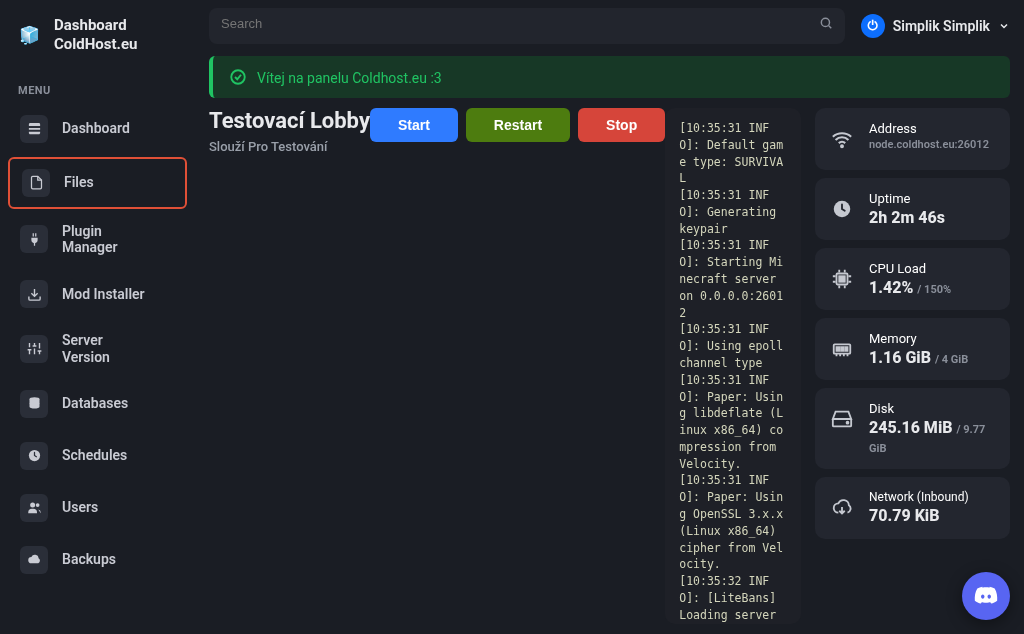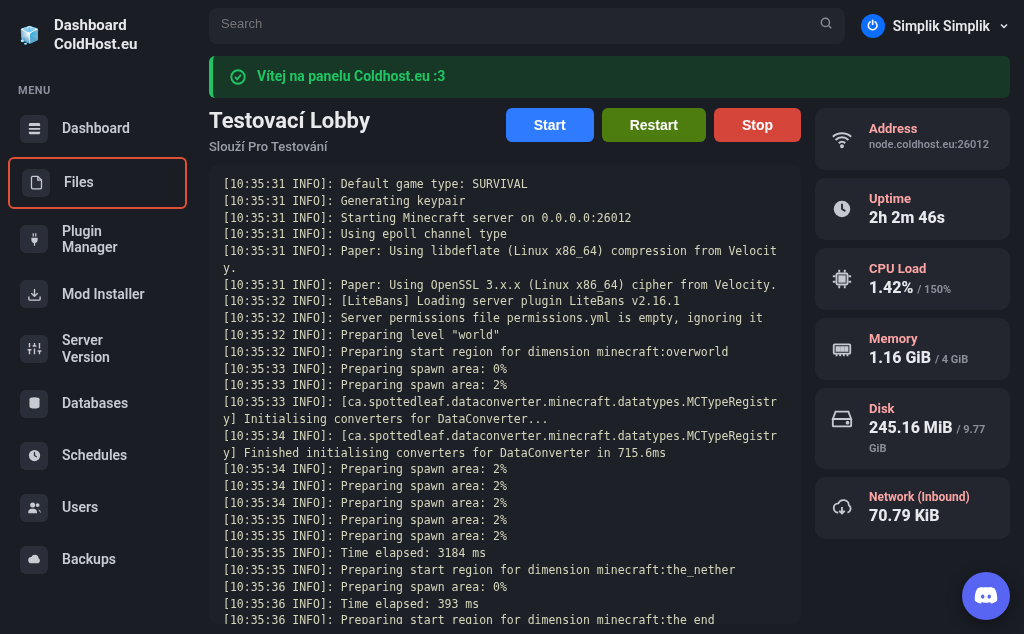--- a/index.html
+++ b/index.html
@@ -15,36 +15,36 @@
 .nav-item .icon-box{width:28px;height:28px;border-radius:6px;background:#2a2e38;display:flex;align-items:center;justify-content:center;flex-shrink:0}
 .nav-item.active .icon-box{background:#2f7bff}
 .nav-item.active{color:#fff}
 .nav-item.hl{border:2px solid #e05037;border-radius:6px}
 .main{flex:1;display:flex;flex-direction:column;overflow:hidden}
 .topbar{display:flex;align-items:center;gap:16px;padding:8px 14px}
 .search-wrap{flex:1;background:#22252d;border-radius:8px;display:flex;align-items:flex-start;padding:8px 12px;height:36px;font-size:13px;color:#8a8f9a}
 .search-wrap input{flex:1;background:transparent;border:none;outline:none;color:#e8e9ec;font-size:13px}
 .user-chip{display:flex;align-items:center;gap:8px;cursor:pointer;font-size:14px;font-weight:600}
 .user-av{width:24px;height:24px;border-radius:50%;background:#0d6efd;display:flex;align-items:center;justify-content:center;font-size:13px;color:#fff;font-weight:700}
-.alert{margin:4px 14px 10px;background:#173826;border-left:4px solid #20c463;border-radius:6px;padding:12px 16px;display:flex;align-items:flex-start;gap:10px;color:#20c463;font-size:14px;font-weight:700}
+.alert{margin:4px 14px 10px;background:#173826;border-left:4px solid #20c463;border-radius:6px;padding:12px 16px;display:flex;align-items:flex-end;gap:10px;color:#20c463;font-size:14px;font-weight:400}
 .content{display:flex;gap:14px;padding:0 14px 10px;flex:1;overflow:hidden}
-.left{flex:1;display:flex;flex-direction:column;min-width:0}
+.left{flex:1;display:flex;flex-direction:row;min-width:0}
 .hdr-row{display:flex;align-items:flex-start;justify-content:space-between;margin-bottom:10px}
 .hdr-title{font-size:22px;font-weight:700}
 .hdr-sub{font-size:13px;color:#9aa0aa;font-weight:500;margin-top:6px}
 .btns{display:flex;gap:8px}
 .btn{border:none;border-radius:6px;padding:9px 28px;font-size:14px;font-weight:700;cursor:pointer;color:#fff}
 .btn-start{background:#2f7bff}
 .btn-restart{background:#4d7c0f}
 .btn-stop{background:#d6453a}
 .console{flex:1;background:#1e2027;border-radius:10px;padding:12px 14px;font-family:"SF Mono",Menlo,Consolas,monospace;font-size:11.5px;line-height:1.46;color:#d4d6bc;overflow:hidden;white-space:pre-wrap;word-break:break-all}
 .right{width:195px;display:flex;flex-direction:column;gap:8px}
 .stat{background:#23262f;border-radius:10px;padding:13px 14px 13px 54px;position:relative;min-height:62px}
 .stat-icon{position:absolute;left:14px;top:18px;width:26px;height:26px;display:flex;align-items:center;justify-content:center;color:#c5c8d0}
-.stat-label{font-size:13px;font-weight:700;color:#fca5a5}
+.stat-label{font-size:13px;font-weight:400;color:#ffffff}
 .stat-val{font-size:16px;font-weight:800;margin-top:2px}
 .stat-sub{font-size:11px;font-weight:700;color:#8a8f9a}
 .stat.addr .stat-val{font-size:11px;font-weight:600;color:#8a8f9a}
 .floating-discord{position:fixed;right:14px;bottom:14px;width:48px;height:48px;border-radius:50%;background:#5865f2;display:flex;align-items:center;justify-content:center;cursor:pointer;box-shadow:0 4px 16px rgba(0,0,0,.4)}
 svg{display:block}
 </style>
 </head>
 <body>
 
 <div class="app">

